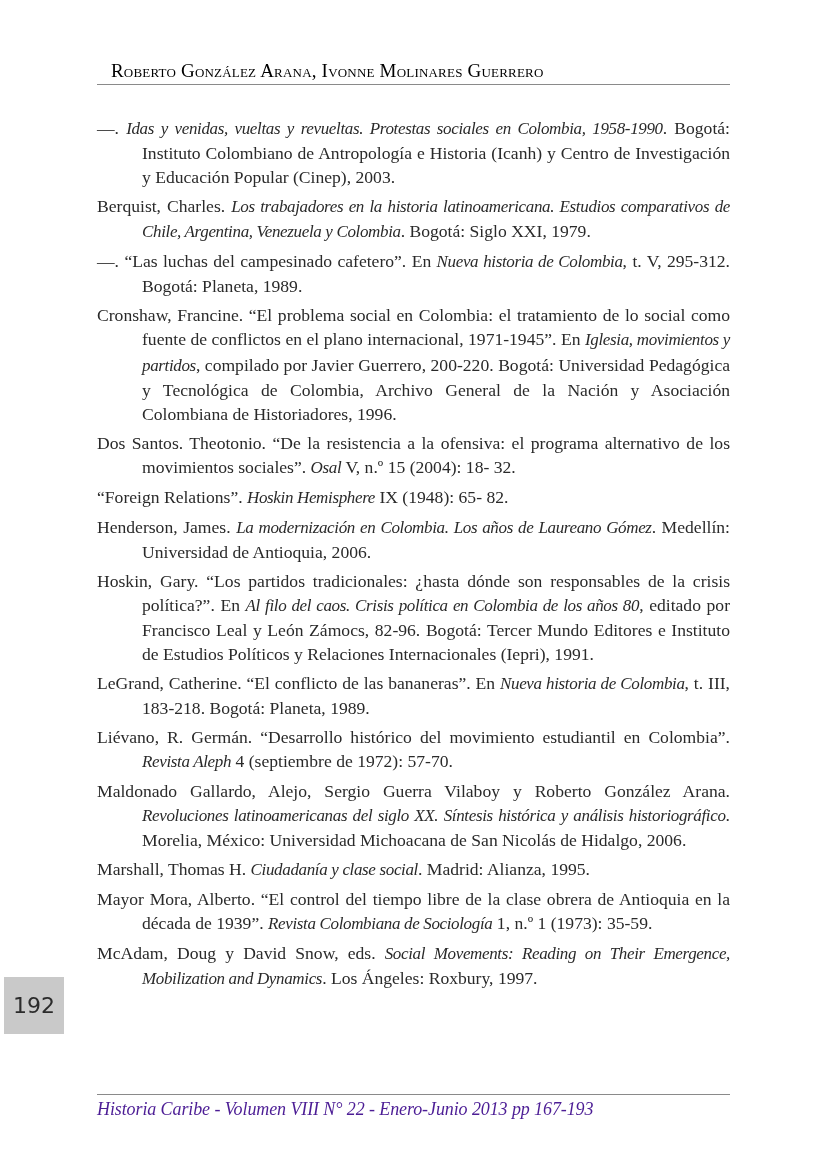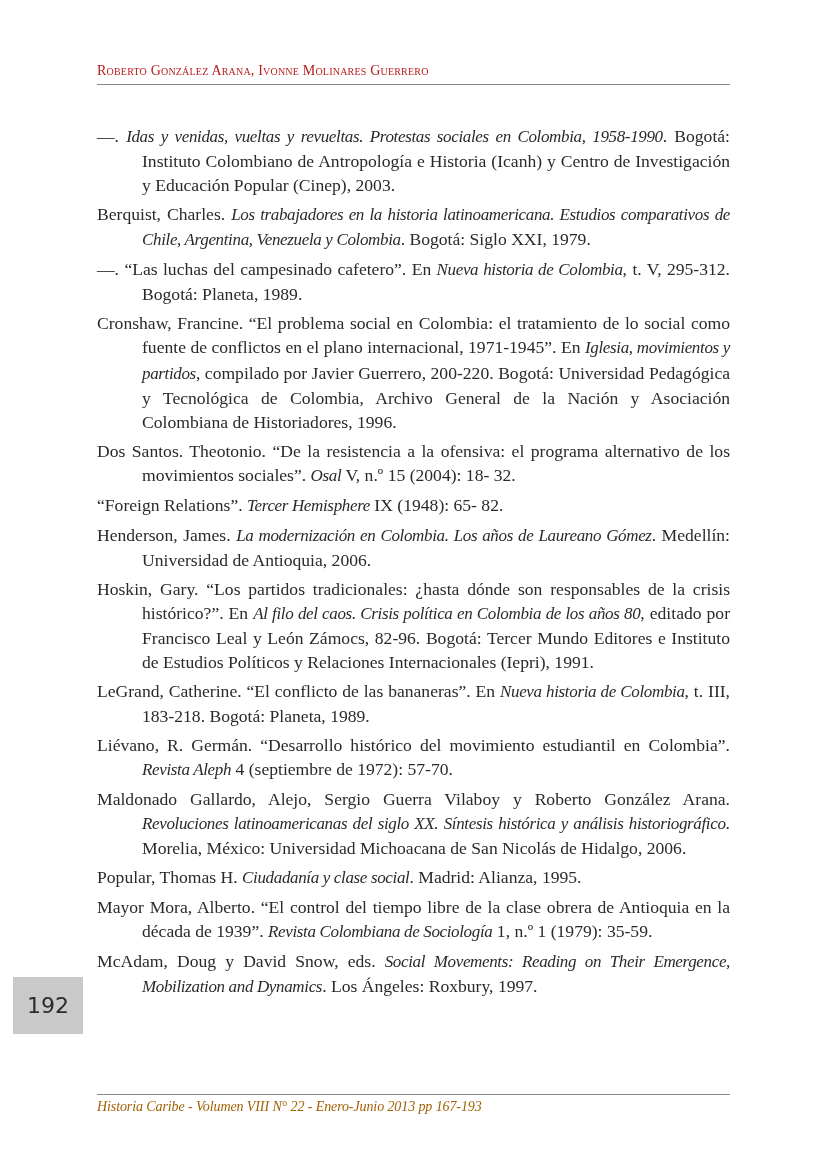--- a/index.html
+++ b/index.html
@@ -7,104 +7,104 @@
     width: 828px;
     height: 1168px;
     background: #ffffff;
     position: relative;
     overflow: hidden;
     font-family: "Liberation Serif", "DejaVu Serif", serif;
     color: #2a2a2a;
   }
   .running-header {
     position: absolute;
-    left: 97px;
+    left: 111px;
     top: 63px;
     width: 633px;
-    font-size: 14px;
+    font-size: 19px;
     font-variant: small-caps;
     letter-spacing: 0.2px;
-    color: #b91c1c;
+    color: #000000;
     line-height: 16px;
   }
   .rule {
     position: absolute;
     left: 97px;
     width: 633px;
     height: 0;
     border-top: 1.5px solid #8a8a8a;
   }
   .rule.top { top: 84px; }
   .rule.bottom { top: 1094px; }
   .bib {
     position: absolute;
     left: 97px;
-    top: 124px;
+    top: 116px;
     width: 633px;
     margin: 0;
     padding: 0;
     list-style: none;
   }
   .bib-entry {
     font-size: 17.6px;
     line-height: 24.2px;
     padding-left: 45px;
     text-indent: -45px;
     text-align: justify;
     margin: 0 0 4.6px 0;
     color: #2a2a2a;
   }
   .bib-entry .it { font-style: italic; letter-spacing: -0.35px; font-size: 17px; }
   .page-number-box {
     position: absolute;
-    left: 13px;
+    left: 4px;
     top: 977px;
-    width: 70px;
+    width: 60px;
     height: 57px;
     background: #c9c9c9;
     display: flex;
     align-items: center;
     justify-content: center;
     text-align: right;
   }
   .page-number {
     font-family: "DejaVu Sans", "Liberation Sans", sans-serif;
     font-size: 22px;
     color: #2b2b2b;
   }
   .running-footer {
     position: absolute;
     left: 97px;
     top: 1099px;
-    font-size: 14px;
+    font-size: 18px;
     font-style: italic;
-    color: #a16207;
+    color: #4c1d95;
     letter-spacing: -0.1px;
   }
 </style>
 </head>
 <body>
 
 <div class="running-header">Roberto González Arana, Ivonne Molinares Guerrero</div>
 <div class="rule top"></div>
 
 <ul class="bib" id="bib">
     <li class="bib-entry"><span>—. </span><span class="it">Idas y venidas, vueltas y revueltas. Protestas sociales en Colombia, 1958-1990</span><span>. Bogotá: Instituto Colombiano de Antropología e Historia (Icanh) y Centro de Investigación y Educación Popular (Cinep), 2003.</span></li>
     <li class="bib-entry"><span>Berquist, Charles. </span><span class="it">Los trabajadores en la historia latinoamericana. Estudios comparativos de Chile, Argentina, Venezuela y Colombia</span><span>. Bogotá: Siglo XXI, 1979.</span></li>
     <li class="bib-entry"><span>—. “Las luchas del campesinado cafetero”. En </span><span class="it">Nueva historia de Colombia</span><span>, t. V, 295-312. Bogotá: Planeta, 1989.</span></li>
     <li class="bib-entry"><span>Cronshaw, Francine. “El problema social en Colombia: el tratamiento de lo social como fuente de conflictos en el plano internacional, 1971-1945”. En </span><span class="it">Iglesia, movimientos y partidos</span><span>, compilado por Javier Guerrero, 200-220. Bogotá: Universidad Pedagógica y Tecnológica de Colombia, Archivo General de la Nación y Asociación Colombiana de Historiadores, 1996.</span></li>
     <li class="bib-entry"><span>Dos Santos. Theotonio. “De la resistencia a la ofensiva: el programa alternativo de los movimientos sociales”. </span><span class="it">Osal</span><span>  V, n.º 15 (2004): 18- 32.</span></li>
-    <li class="bib-entry"><span>“Foreign Relations”.  </span><span class="it">Tercer Hemisphere</span><span> IX (1948): 65- 82.</span></li>
+    <li class="bib-entry"><span>“Foreign Relations”.  </span><span class="it">Hoskin Hemisphere</span><span> IX (1948): 65- 82.</span></li>
     <li class="bib-entry"><span>Henderson, James. </span><span class="it">La modernización en Colombia. Los años de Laureano Gómez</span><span>. Medellín: Universidad de Antioquia, 2006.</span></li>
-    <li class="bib-entry"><span>Hoskin, Gary. “Los partidos tradicionales: ¿hasta dónde son responsables de la crisis histórico?”. En </span><span class="it">Al filo del caos. Crisis política en Colombia de los años 80</span><span>, editado por Francisco Leal y León Zámocs, 82-96. Bogotá: Tercer Mundo Editores e Instituto de Estudios Políticos y Relaciones Internacionales (Iepri), 1991.</span></li>
+    <li class="bib-entry"><span>Hoskin, Gary. “Los partidos tradicionales: ¿hasta dónde son responsables de la crisis política?”. En </span><span class="it">Al filo del caos. Crisis política en Colombia de los años 80</span><span>, editado por Francisco Leal y León Zámocs, 82-96. Bogotá: Tercer Mundo Editores e Instituto de Estudios Políticos y Relaciones Internacionales (Iepri), 1991.</span></li>
     <li class="bib-entry"><span>LeGrand, Catherine. “El conflicto de las bananeras”. En </span><span class="it">Nueva historia de Colombia</span><span>, t. III, 183-218. Bogotá: Planeta, 1989.</span></li>
     <li class="bib-entry"><span>Liévano, R. Germán. “Desarrollo histórico del movimiento estudiantil en Colombia”. </span><span class="it">Revista Aleph</span><span> 4 (septiembre de 1972): 57-70.</span></li>
     <li class="bib-entry"><span>Maldonado Gallardo, Alejo, Sergio Guerra Vilaboy y Roberto González Arana. </span><span class="it">Revoluciones latinoamericanas del siglo XX. Síntesis histórica y análisis historiográfico</span><span>. Morelia, México: Universidad Michoacana de San Nicolás de Hidalgo, 2006.</span></li>
-    <li class="bib-entry"><span>Popular, Thomas H. </span><span class="it">Ciudadanía y clase social</span><span>. Madrid: Alianza, 1995.</span></li>
-    <li class="bib-entry"><span>Mayor Mora, Alberto. “El control del tiempo libre de la clase obrera de Antioquia en la década de 1939”. </span><span class="it">Revista Colombiana de Sociología</span><span> 1, n.º 1 (1979): 35-59.</span></li>
+    <li class="bib-entry"><span>Marshall, Thomas H. </span><span class="it">Ciudadanía y clase social</span><span>. Madrid: Alianza, 1995.</span></li>
+    <li class="bib-entry"><span>Mayor Mora, Alberto. “El control del tiempo libre de la clase obrera de Antioquia en la década de 1939”. </span><span class="it">Revista Colombiana de Sociología</span><span> 1, n.º 1 (1973): 35-59.</span></li>
     <li class="bib-entry"><span>McAdam, Doug y David Snow, eds. </span><span class="it">Social Movements: Reading on Their Emergence, Mobilization and Dynamics</span><span>. Los Ángeles: Roxbury, 1997.</span></li>
   </ul>
 
 <div class="page-number-box">
   <span class="page-number">192</span>
 </div>
 
 <div class="rule bottom"></div>
 <div class="running-footer">Historia Caribe - Volumen VIII N° 22 - Enero-Junio 2013 pp 167-193</div>
 

